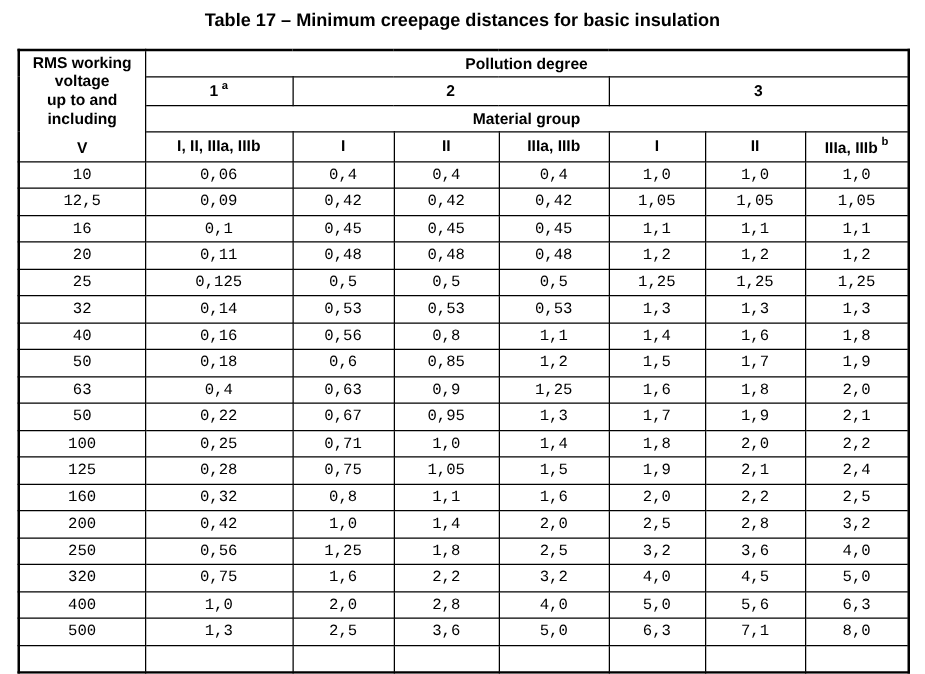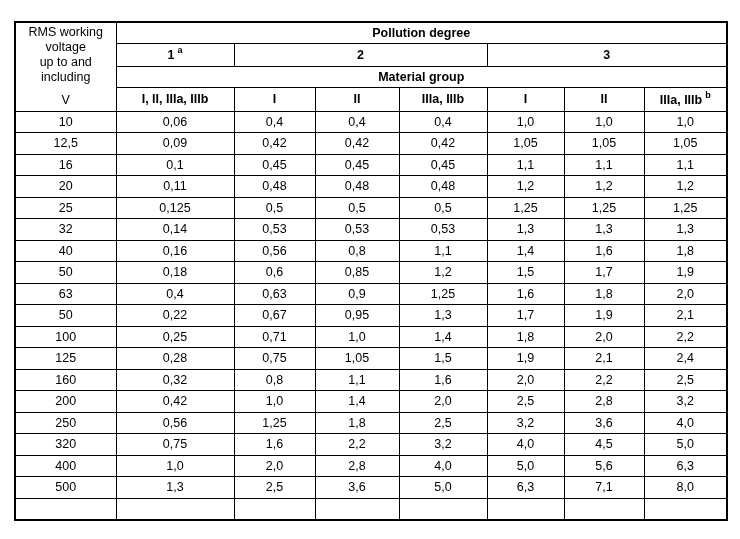--- a/index.html
+++ b/index.html
@@ -34,41 +34,42 @@
     overflow: hidden;
     white-space: nowrap;
   }
   tr.hrow1 { height: 21px; }
   tr.hrow2 { height: 23px; margin-left: 36px; }
   tr.hrow3 { height: 21px; }
   tr.hrow4 { height: 24px; }
   td.hdr { font-weight: bold; font-size: 12.5px; }
   td.corner {
     vertical-align: top;
-    font-weight: normal;
+    font-weight: bold;
     font-size: 12.5px;
     line-height: 15px;
     padding-top: 5px;
   }
   .corner-v { margin-top: 8px; }
   sup.marker {
     font-size: 9px;
     font-weight: bold;
     position: relative;
     top: -1px;
     margin-left: 3px;
   }
-  tr.data { height: 21.5px; }
+  tr.data { height: 21.5px; font-family: Liberation Mono, monospace; }
   tr.data td { font-size: 12.5px; font-weight: normal; }
   tr.clipped { height: 22px; }
 </style>
 </head>
 <body>
 
 <div class="doc-title">
+  <div>Table 17 – Minimum creepage distances for basic insulation</div>
 </div>
 
 <table class="creepage">
   <colgroup>
     <col style="width:101px">
     <col style="width:118px">
     <col style="width:81px">
     <col style="width:84px">
     <col style="width:88px">
     <col style="width:77px">

